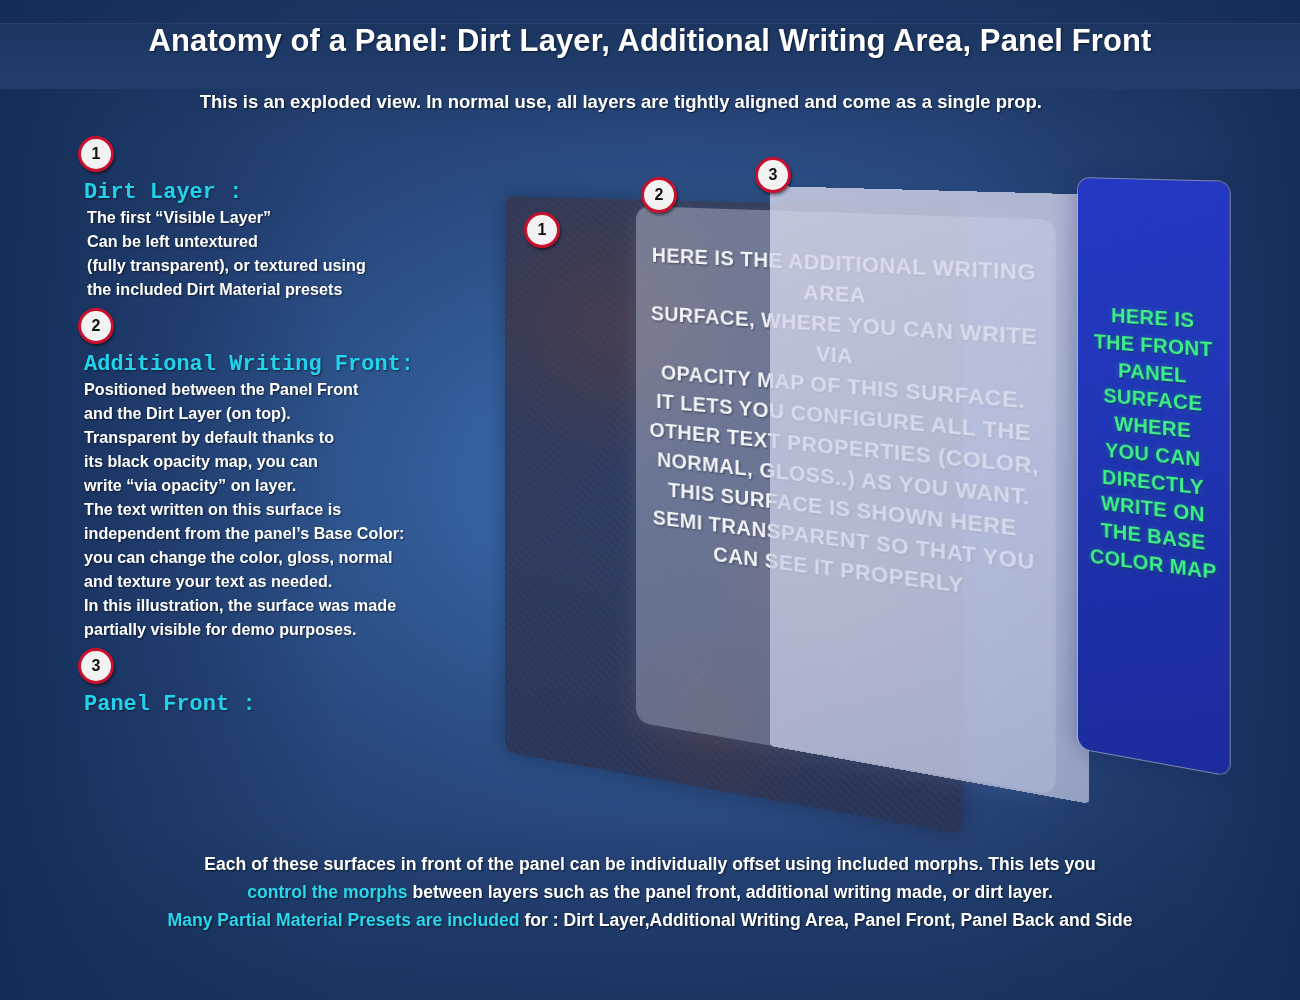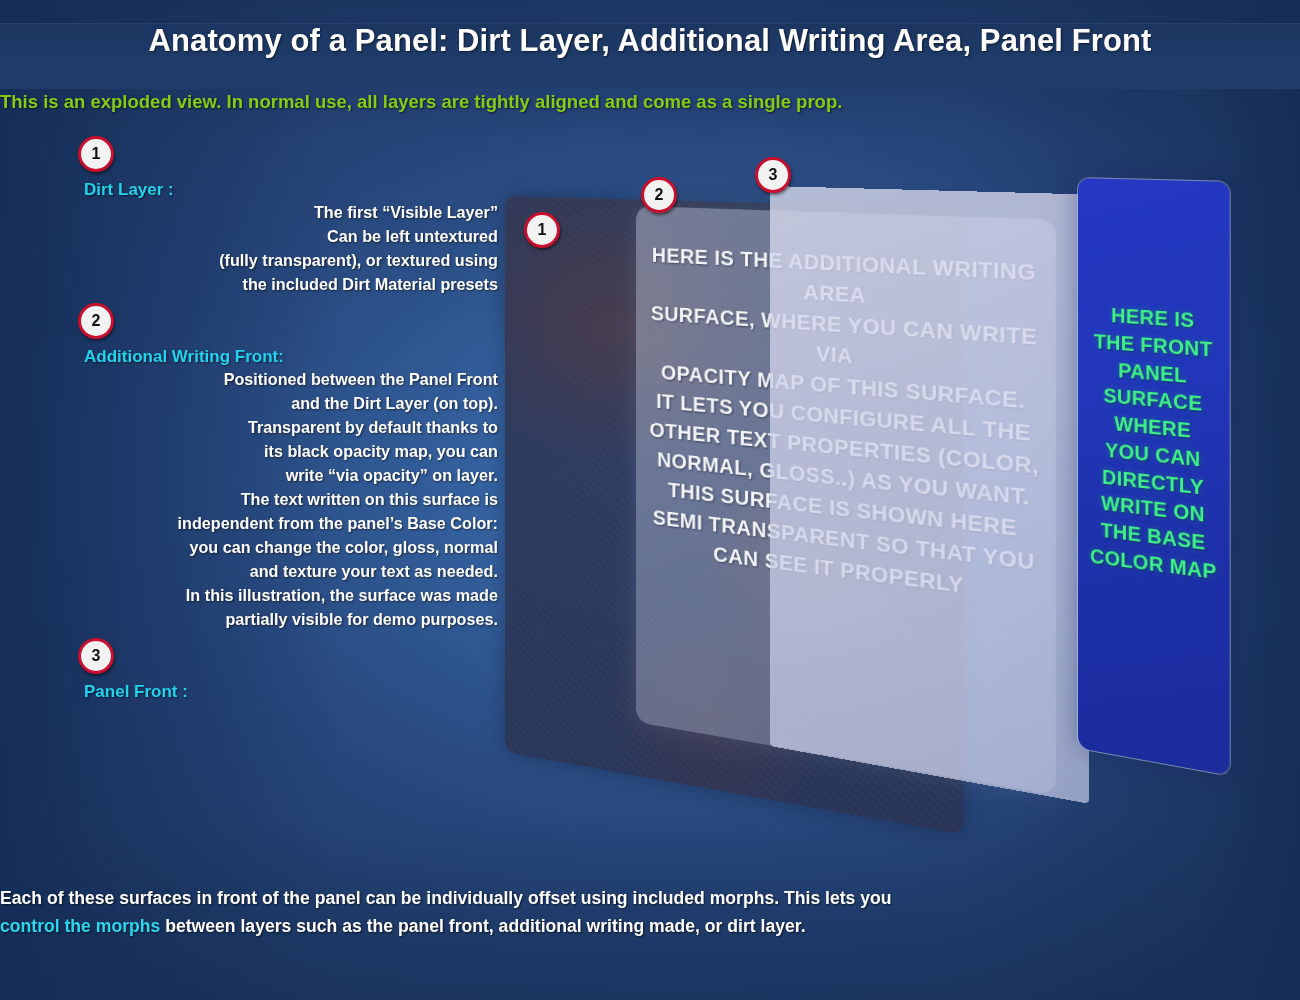--- a/index.html
+++ b/index.html
@@ -61,22 +61,22 @@
     letter-spacing: .1px;
     text-shadow: 1px 1px 2px rgba(0,0,0,.55);
     white-space: nowrap;
   }
 
   .subtitle {
     position: absolute;
     top: 91px;
     left: 0;
     width: 1042px;
-    text-align: left;
-    color: #84cc16;
+    text-align: right;
+    color: #ffffff;
     font-size: 18.5px;
     font-weight: bold;
     text-shadow: 1px 1px 2px rgba(0,0,0,.6);
     z-index: 30;
   }
 
   
   .notes {
     position: absolute;
     left: 78px;
@@ -95,34 +95,34 @@
     display: flex;
     align-items: center;
     justify-content: center;
     color: #111111;
     font-size: 16px;
     font-weight: bold;
     font-family: "Liberation Sans", sans-serif;
   }
   .note-head {
     color: #22d3ee;
-    font-size: 17px;
+    font-size: 22px;
     font-weight: bold;
     margin: 8px 0 1px 6px;
     text-shadow: 1px 1px 2px rgba(0,0,0,.55);
+    font-family: Liberation Mono, monospace;
   }
   .note-body {
     color: #ffffff;
     font-size: 16.2px;
     font-weight: bold;
     line-height: 1.48;
     margin-left: 6px;
     text-shadow: 1px 1px 2px rgba(0,0,0,.55);
     white-space: pre-line;
-    text-align: right;
   }
   .nb-1 .note-body { margin-left: 9px; }
 
   
   .scene {
     position: absolute;
     left: 0; top: 0;
     width: 1300px; height: 1000px;
     z-index: 20;
     pointer-events: none;
@@ -221,22 +221,23 @@
     z-index: 35;
   }
   .sb1 { left: 524px; top: 212px; }
   .sb2 { left: 641px; top: 177px; }
   .sb3 { left: 755px; top: 157px; }
 
   
   .footer {
     position: absolute;
     left: 0;
-    top: 885px;
+    top: 851px;
     width: 1300px;
+    text-align: center;
     z-index: 30;
   }
   .footer-line {
     color: #ffffff;
     font-size: 17.6px;
     font-weight: bold;
     line-height: 1.58;
     text-shadow: 1px 1px 2px rgba(0,0,0,.6);
   }
   .cyan { color: #29d7ef; }
@@ -330,15 +331,16 @@
     </div>
     <div class="scene-badge sb3">
       <div class="badge">3</div>
     </div>
 
   </div>
 
   <div class="footer">
     <div class="footer-line">Each of these surfaces in front of the panel can be individually offset using included morphs. This lets you</div>
     <div class="footer-line"><span class="cyan">control the morphs</span><span> between layers such as the panel front, additional writing made, or dirt layer.</span></div>
+    <div class="footer-line"><span class="cyan">Many Partial Material Presets are included</span><span> for : Dirt Layer,Additional Writing Area, Panel Front, Panel Back and Side</span></div>
   </div>
 
 </div>
 
 </body></html>

